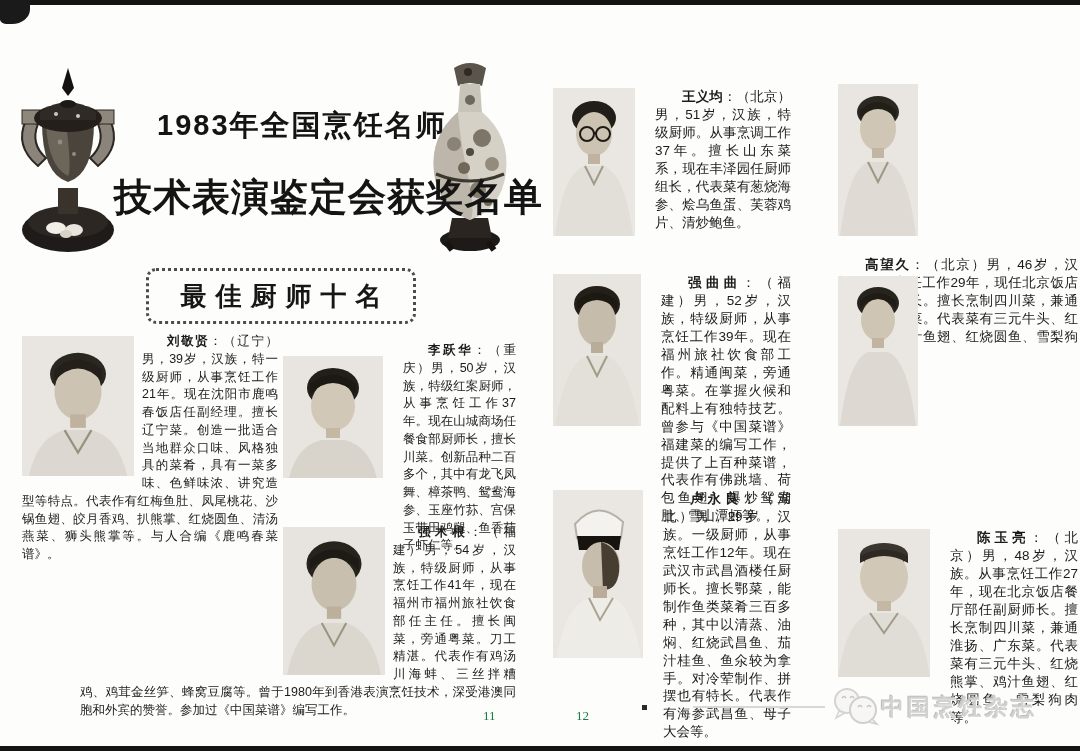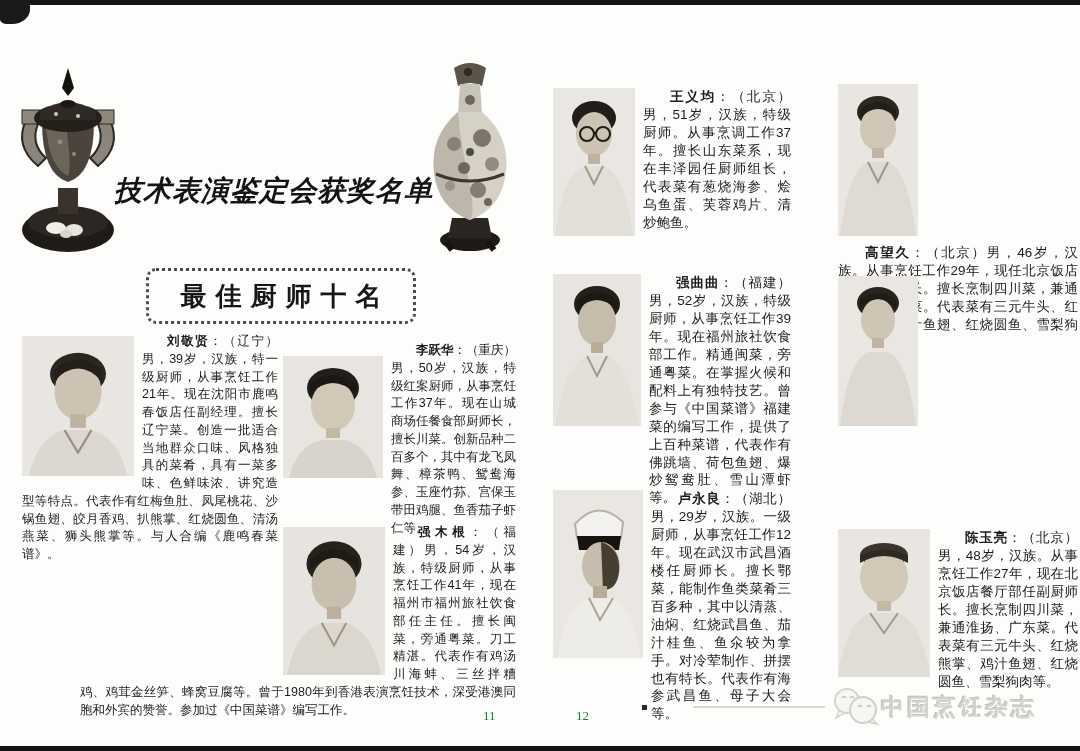--- a/index.html
+++ b/index.html
@@ -5,37 +5,37 @@
   html,body{margin:0;padding:0;background:#ddd;}
   .sheet{position:relative;width:1080px;height:751px;background:#fdfdfb;overflow:hidden;
          font-family:"Liberation Sans",sans-serif;color:#1b1b1b;}
   
   .edge-top{position:absolute;left:0;top:0;width:1080px;height:5px;background:#141414;}
   .edge-bottom{position:absolute;left:0;top:746px;width:1080px;height:5px;background:#141414;}
   .corner-blob{position:absolute;left:0;top:0;width:30px;height:24px;background:#1a1a1a;border-radius:0 0 60% 20%;}
 
   
   .t1{position:absolute;left:157px;top:106px;font-size:29px;font-weight:800;letter-spacing:2px;color:#141414;white-space:nowrap;}
-  .t2{position:absolute;left:114px;top:172px;font-size:28px;font-weight:800;letter-spacing:1px;color:#141414;white-space:nowrap;font-style:italic;}
+  .t2{position:absolute;left:114px;top:172px;font-size:38px;font-weight:800;letter-spacing:1px;color:#141414;white-space:nowrap;}
 
   .secbox{position:absolute;left:146px;top:268px;width:264px;height:50px;
           border:3px dotted #4c4c4c;border-radius:10px;display:flex;align-items:center;justify-content:center;text-align:center;}
   .secbox span{font-size:26px;font-weight:800;letter-spacing:9px;color:#161616;padding-left:9px;}
 
   
   .photo{line-height:0;background:#eae7e2;box-shadow:0 0 0 1px #dedad3 inset;}
 
   
   .entry{position:absolute;}
   .entry p{margin:0;text-align:justify;text-indent:2em;}
   .lp p{font-size:12.5px;line-height:1.42;}
   .rp p{font-size:13.5px;line-height:1.33;}
   .nm{font-weight:bold;}
   .wrap .photo{float:left;margin:3px 8px 6px 0;}
-  .side{display:flex;gap:8px;align-items:flex-start;}
+  .side{display:flex;gap:20px;align-items:flex-start;}
   .side .photo{flex:0 0 auto;}
   .side .txt{flex:1 1 auto;}
   .qmg .photo{float:left;margin:3px 8px 8px 203px;}
 
   
   .pn{position:absolute;top:708px;font-size:13px;color:#15803d;font-family:"Liberation Serif",serif;}
   .pn-l{left:483px;} .pn-r{left:576px;}
 
   
   .wm{position:absolute;left:642px;top:686px;width:436px;height:42px;display:flex;align-items:center;}
@@ -95,20 +95,21 @@
       <circle cx="68" cy="108" r="7" fill="#938b7c"></circle>
         <circle cx="40" cy="112" r="6" fill="#6f6758"></circle>
       <circle cx="54" cy="134" r="8" fill="#857d6e"></circle>
         <circle cx="26" cy="130" r="5" fill="#9a9284"></circle>
       <circle cx="64" cy="146" r="4" fill="#6f6758"></circle>
         <circle cx="46" cy="96" r="4" fill="#4f4a41"></circle>
       <path d="M12,118 Q46,132 80,118" stroke="#3c372f" stroke-width="3" fill="none"></path>
     </svg>
   </div>
 
+  <div class="t1">1983年全国烹饪名师</div>
   <div class="t2">技术表演鉴定会获奖名单</div>
 
   <div class="secbox">
     <span>最佳厨师十名</span>
   </div>
 
   <div class="entry lp wrap" style="left:22px;top:333px;width:256px;">
     <span class="photo">
       <svg width="112" height="140" viewBox="0 0 100 125">
         <rect width="100" height="125" fill="#e9e6e1"></rect>

